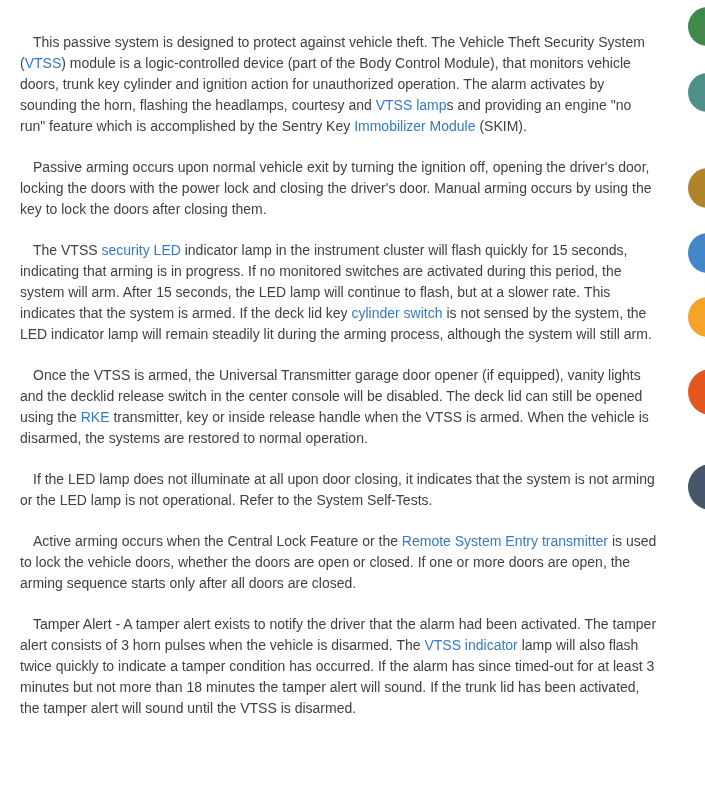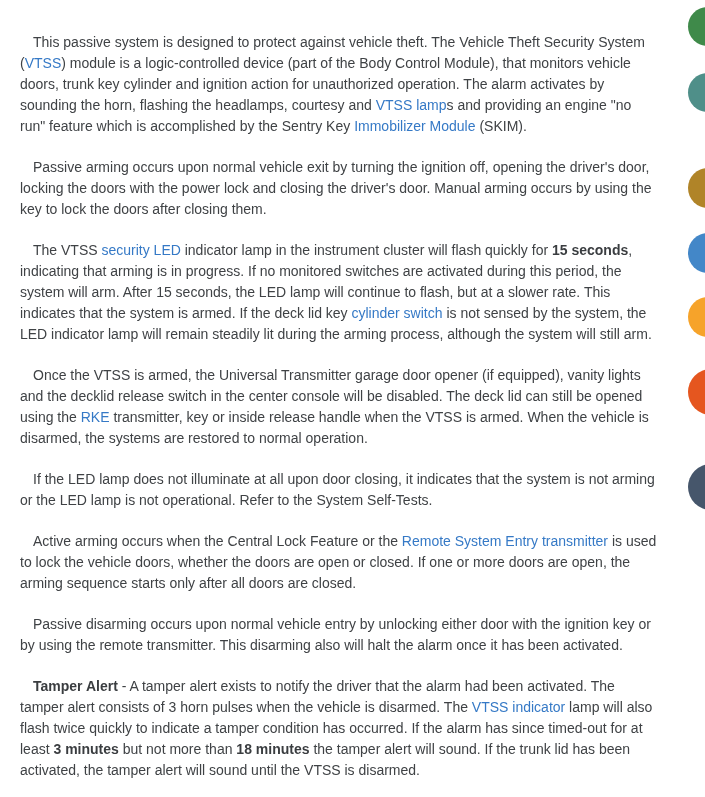--- a/index.html
+++ b/index.html
@@ -35,21 +35,21 @@
     line-height: 21px;
     color: #3f4245;
     text-indent: 13px;
   }
   .article p a {
     color: #3579c6;
     text-decoration: none;
     cursor: pointer;
   }
   .article p b {
-    font-weight: bold;
+    font-weight: normal;
     color: #3a3d40;
   }
   .marker-col { position: absolute; top: 0; left: 0; width: 705px; height: 797px; pointer-events: none; }
   .marker {
     position: absolute;
     left: 688px;
     border-radius: 50%;
     pointer-events: auto;
     cursor: pointer;
   }
@@ -58,21 +58,20 @@
 <body>
 
 <div class="page">
   <div class="article" id="article-body">
       <p><span>This passive system is designed to protect against vehicle theft. The Vehicle Theft Security System (</span><a href="#">VTSS</a><span>) module is a logic-controlled device (part of the Body Control Module), that monitors vehicle doors, trunk key cylinder and ignition action for unauthorized operation. The alarm activates by sounding the horn, flashing the headlamps, courtesy and </span><a href="#">VTSS lamp</a><span>s and providing an engine "no run" feature which is accomplished by the Sentry Key </span><a href="#">Immobilizer Module</a><span> (SKIM).</span></p>
       <p><span>Passive arming occurs upon normal vehicle exit by turning the ignition off, opening the driver's door, locking the doors with the power lock and closing the driver's door. Manual arming occurs by using the key to lock the doors after closing them.</span></p>
       <p><span>The VTSS </span><a href="#">security LED</a><span> indicator lamp in the instrument cluster will flash quickly for </span><b>15 seconds</b><span>, indicating that arming is in progress. If no monitored switches are activated during this period, the system will arm. After 15 seconds, the LED lamp will continue to flash, but at a slower rate. This indicates that the system is armed. If the deck lid key </span><a href="#">cylinder switch</a><span> is not sensed by the system, the LED indicator lamp will remain steadily lit during the arming process, although the system will still arm.</span></p>
       <p><span>Once the VTSS is armed, the Universal Transmitter garage door opener (if equipped), vanity lights and the decklid release switch in the center console will be disabled. The deck lid can still be opened using the </span><a href="#">RKE</a><span> transmitter, key or inside release handle when the VTSS is armed. When the vehicle is disarmed, the systems are restored to normal operation.</span></p>
       <p><span>If the LED lamp does not illuminate at all upon door closing, it indicates that the system is not arming or the LED lamp is not operational. Refer to the System Self-Tests.</span></p>
       <p><span>Active arming occurs when the Central Lock Feature or the </span><a href="#">Remote System Entry transmitter</a><span> is used to lock the vehicle doors, whether the doors are open or closed. If one or more doors are open, the arming sequence starts only after all doors are closed.</span></p>
-      <p><span>Passive disarming occurs upon normal vehicle entry by unlocking either door with the ignition key or by using the remote transmitter. This disarming also will halt the alarm once it has been activated.</span></p>
       <p><b>Tamper Alert</b><span> - A tamper alert exists to notify the driver that the alarm had been activated. The tamper alert consists of 3 horn pulses when the vehicle is disarmed. The </span><a href="#">VTSS indicator</a><span> lamp will also flash twice quickly to indicate a tamper condition has occurred. If the alarm has since timed-out for at least </span><b>3 minutes</b><span> but not more than </span><b>18 minutes</b><span> the tamper alert will sound. If the trunk lid has been activated, the tamper alert will sound until the VTSS is disarmed.</span></p>
     </div>
 </div>
 
 <div class="marker-col" id="marker-col">
     <div class="marker" style="top: 7px; width: 39px; height: 39px; background-color: rgb(63, 138, 74);"></div>
     <div class="marker" style="top: 73px; width: 39px; height: 39px; background-color: rgb(79, 143, 137);"></div>
     <div class="marker" style="top: 168px; width: 40px; height: 40px; background-color: rgb(176, 132, 40);"></div>
     <div class="marker" style="top: 233px; width: 40px; height: 40px; background-color: rgb(67, 135, 200);"></div>
     <div class="marker" style="top: 297px; width: 40px; height: 40px; background-color: rgb(246, 163, 42);"></div>

